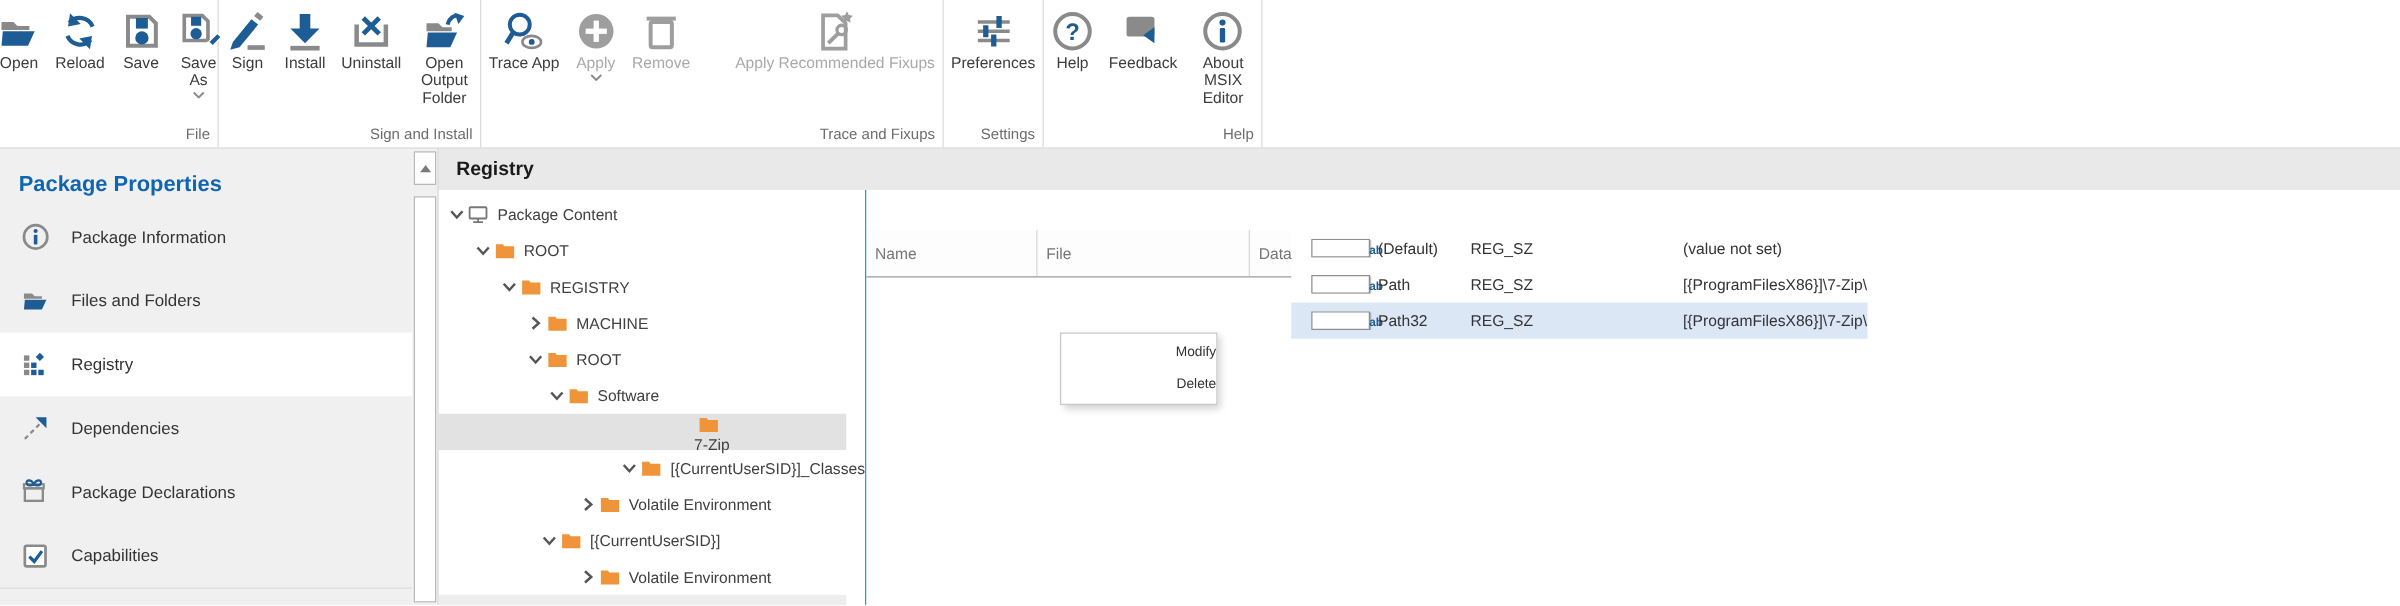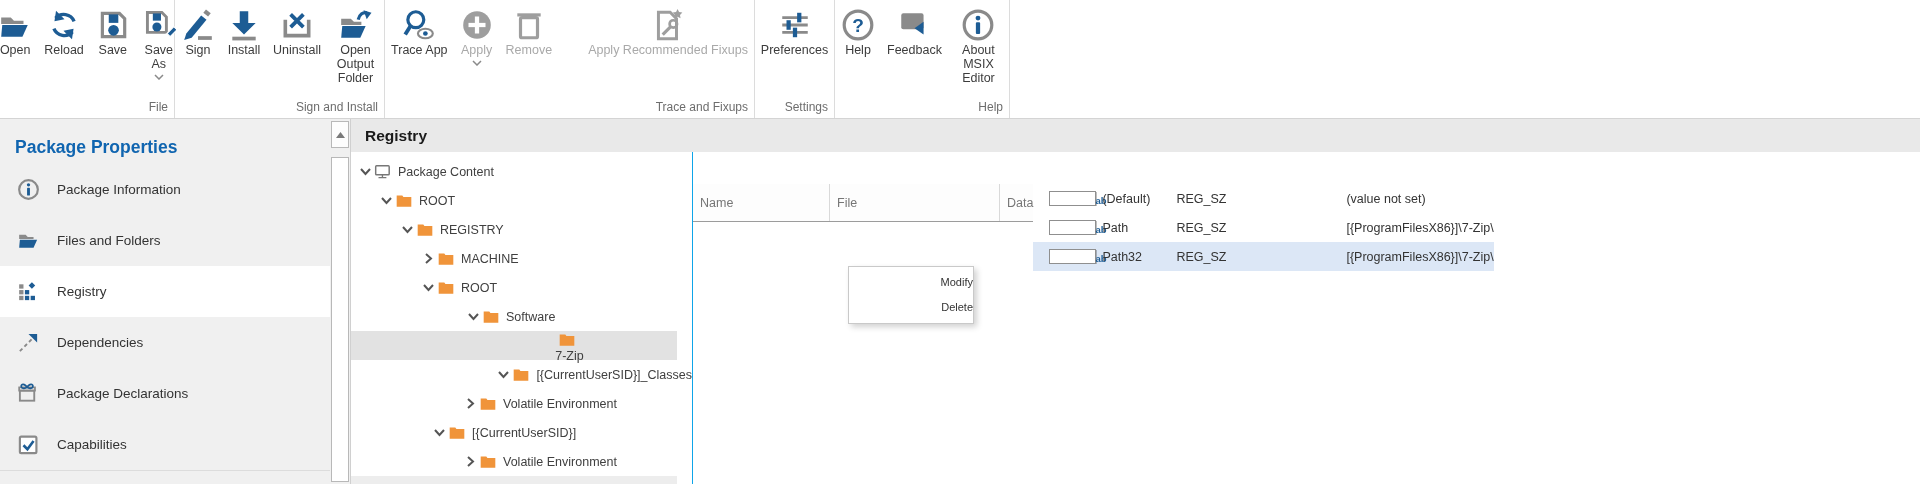--- a/index.html
+++ b/index.html
@@ -417,21 +417,21 @@
                 <path d="M2 4l4.5 5L11 4" stroke="#555" stroke-width="2" fill="none"></path>
               </svg>
             </span>
             <span class="tree-icon" data-name="folder-icon">
               <svg width="18" height="18" viewBox="0 0 32 32">
                 <path d="M3 6h10l2 3h14v17H3z" fill="#f0943a"></path>
               </svg>
             </span>
             <span data-name="tree-node-label">ROOT</span>
           </div>
-          <div class="tree-row" data-name="tree-node-software" style="padding-left: 114px;">
+          <div class="tree-row" data-name="tree-node-software" style="padding-left: 86px;">
             <span class="chev" data-name="chevron-down-icon">
               <svg width="13" height="13" viewBox="0 0 13 13">
                 <path d="M2 4l4.5 5L11 4" stroke="#555" stroke-width="2" fill="none"></path>
               </svg>
             </span>
             <span class="tree-icon" data-name="folder-icon">
               <svg width="18" height="18" viewBox="0 0 32 32">
                 <path d="M3 6h10l2 3h14v17H3z" fill="#f0943a"></path>
               </svg>
             </span>

